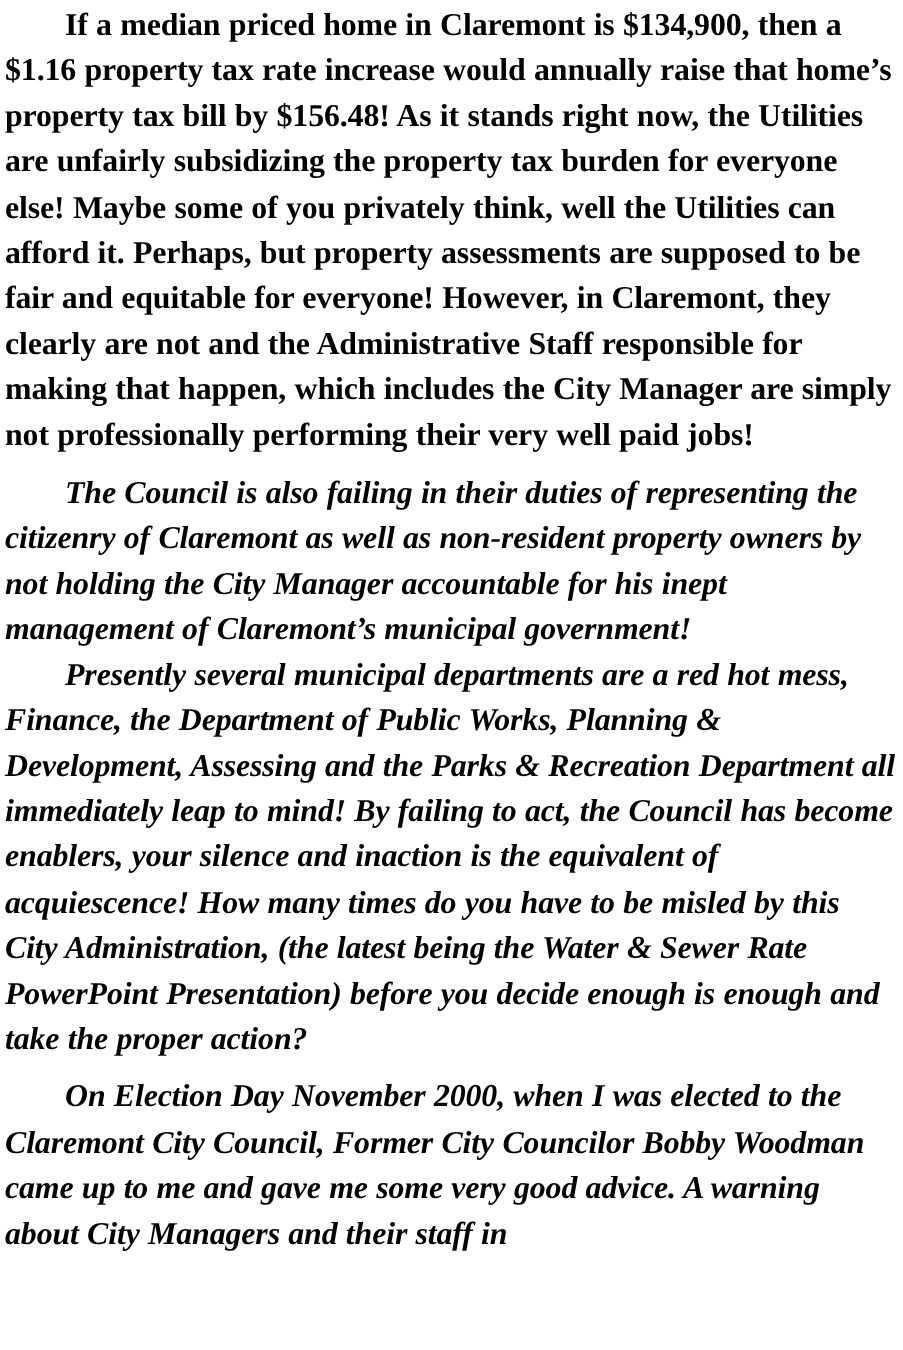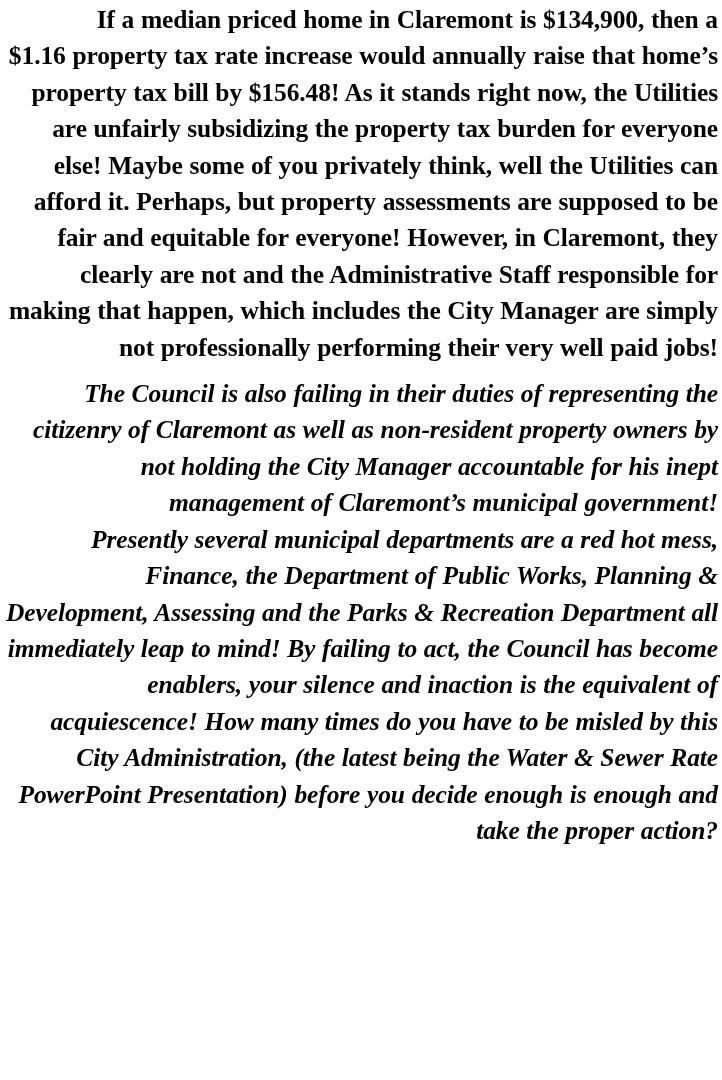--- a/index.html
+++ b/index.html
@@ -12,21 +12,20 @@
     height: 1080px;
     overflow: hidden;
     font-family: "Liberation Serif", "DejaVu Serif", serif;
   }
   .page {
     width: 722px;
     height: 1080px;
     box-sizing: border-box;
     padding: 0px 4px 0 4px;
     background: #ffffff;
-    text-align: right;
   }
   .doc-body {
     padding-top: 2px;
   }
   p.para {
     margin: 0;
     padding: 0;
     color: #000000;
     font-weight: bold;
     font-size: 25.5px;
@@ -52,15 +51,16 @@
     <p class="para">If a median priced home in Claremont is $134,900, then a $1.16 property tax rate increase would annually raise that home’s property tax bill by $156.48!  As it stands right now, the Utilities are unfairly subsidizing the property tax burden for everyone else!  Maybe some of you privately think, well the Utilities can afford it.  Perhaps, but property assessments are supposed to be fair and equitable for everyone!  However, in Claremont, they clearly are not and the Administrative Staff responsible for making that happen, which includes the City Manager are simply not professionally performing their very well paid jobs!</p>
 
     <div class="spacer-sm"></div>
 
     <p class="para tight">The Council is also failing in their duties of representing the citizenry of Claremont as well as non-resident property owners by not holding the City Manager accountable for his inept management of Claremont’s municipal government!</p>
 
     <p class="para tight">Presently several municipal departments are a red hot mess, Finance, the Department of Public Works, Planning &amp; Development, Assessing and the Parks &amp; Recreation Department all immediately leap to mind!  By failing to act, the Council has become enablers, your silence and inaction is the equivalent of acquiescence!  How many times do you have to be misled by this City Administration, (the latest being the Water &amp; Sewer Rate PowerPoint Presentation) before you decide enough is enough and take the proper action?</p>
 
     <div class="spacer-sm"></div>
 
+    <p class="para tight">On Election Day November 2000, when I was elected to the Claremont City Council, Former City Councilor Bobby Woodman came up to me and gave me some very good advice.  A warning about City Managers and their staff in</p>
 
   </div>
 </div>
 
 </body></html>

